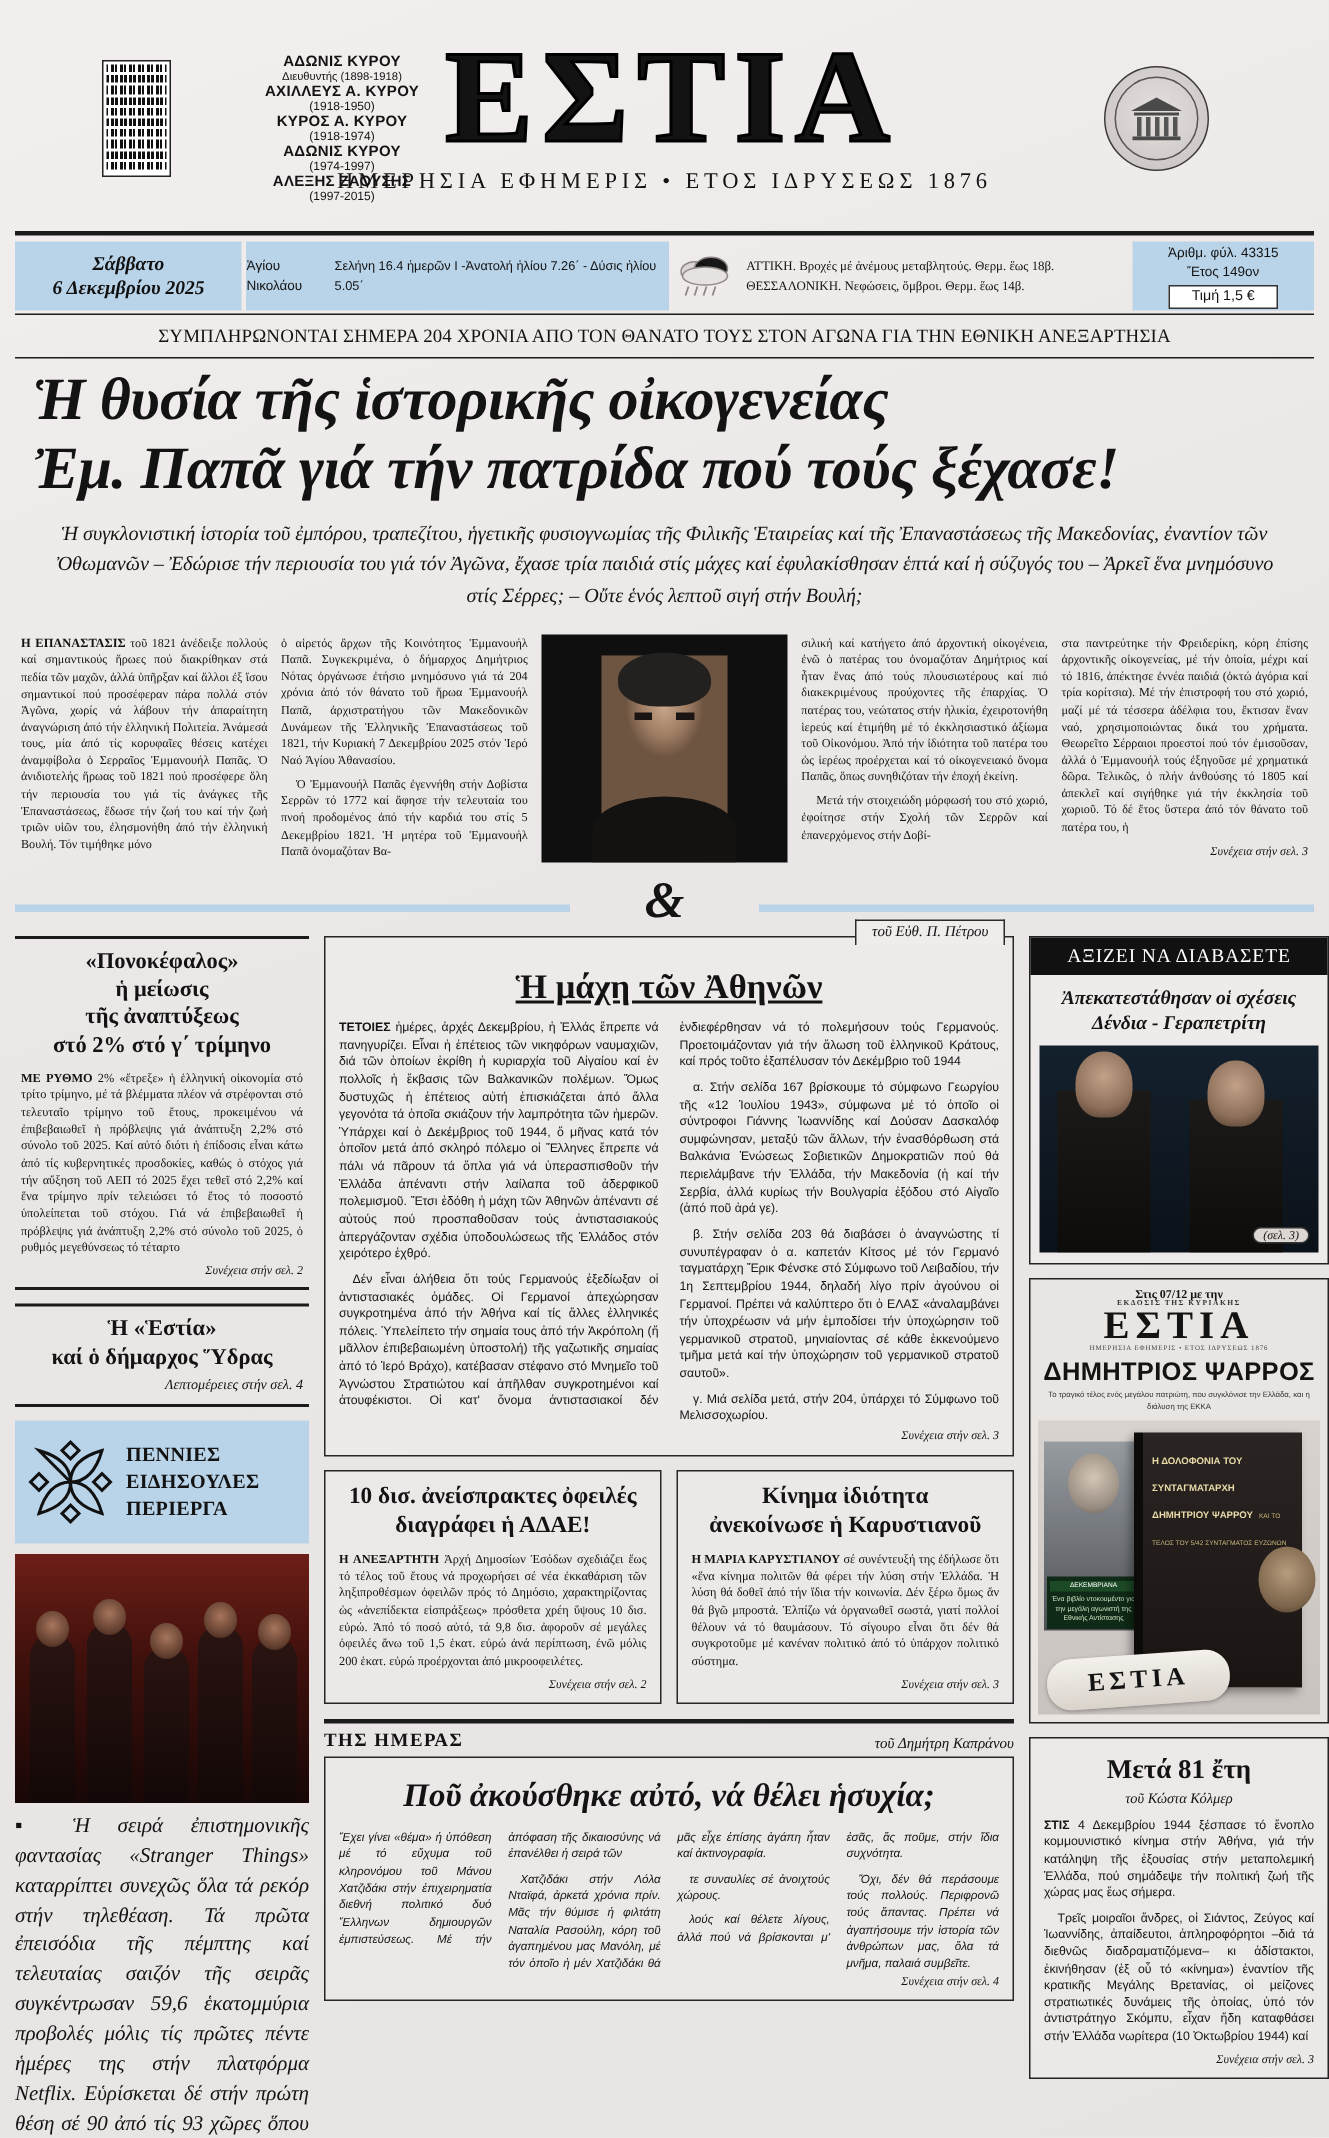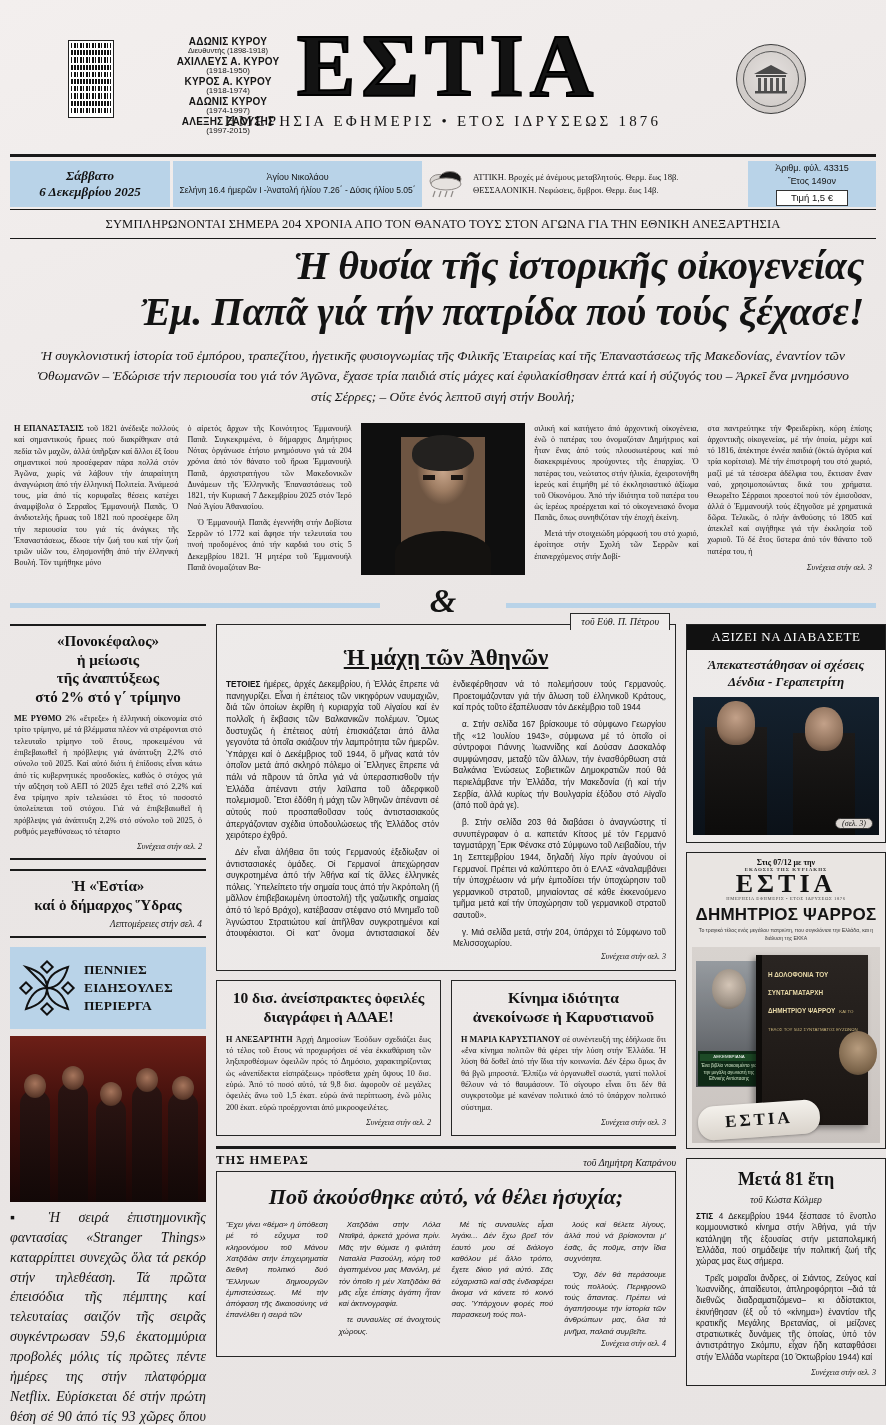--- a/index.html
+++ b/index.html
@@ -69,21 +69,21 @@
   .infobar {
     display:flex; align-items:stretch; height:46px; margin-top:4px; gap:3px;
     font-family:"Liberation Sans", sans-serif;
   }
   .ib-date {
     width:160px; background:#b9d3e8; display:flex; flex-direction:column;
     align-items:center; justify-content:center; font-family:"Liberation Serif",serif;
     font-style:italic; font-weight:700; font-size:13px; line-height:1.25; color:#111;
   }
   .ib-saint {
-    flex: 1 1 auto; background:#b9d3e8; display:flex; flex-direction:column;
+    flex: 1 1 auto; background:#b9d3e8; display:flex; flex-direction:row;
     align-items:center; justify-content:center; font-size:8.5px; line-height:1.5;
   }
   .ib-saint .s1 { font-size:9px; }
   .ib-weather {
     width:320px; background:transparent; display:flex; align-items:center; gap:6px;
   }
   .cloud-icon { width:42px; height:32px; flex:none; position:relative; }
   .ib-wtxt { font-family:"Liberation Serif",serif; font-size:8.6px; line-height:1.55; }
   .ib-issue {
     width:128px; background:#b9d3e8; text-align:center; font-size:9px;
@@ -91,21 +91,21 @@
     line-height:1.45;
   }
   .ib-issue .price { border:1px solid #333; background:#fff; padding:0 14px; margin-top:2px; font-size:9.5px;}
 
   
   .banner {
     text-align:center; font-size:12.6px; letter-spacing:.1px;
     padding: 7px 0 4px; font-family:"Liberation Serif",serif;
   }
   .headline {
-    text-align:right; font-weight:700; font-style:italic;
+    text-align:left; font-weight:700; font-style:italic;
     font-size: 40px; line-height:1.16; letter-spacing:-0.3px;
     padding: 4px 12px 6px;
   }
   .deck {
     text-align:center; font-style:italic; font-size:13.4px; line-height:1.52;
     padding: 4px 18px 10px;
   }
 
   
   .lead {
@@ -530,21 +530,20 @@
         <span class="lbl">ΤΗΣ ΗΜΕΡΑΣ</span>
         <span class="by">τοῦ Δημήτρη Καπράνου</span>
       </div>
 
       <div class="day-box">
         <div class="day-title">Ποῦ ἀκούσθηκε αὐτό, νά θέλει ἡσυχία;</div>
         <div class="four-col">
           <p class="first">Ἔχει γίνει «θέμα» ἡ ὑπόθεση μέ τό εὔχυμα τοῦ κληρονόμου τοῦ Μάνου Χατζιδάκι στήν ἐπιχειρηματία διεθνή πολιτικό δυό Ἕλληνων δημιουργῶν ἐμπιστεύσεως. Μέ τήν ἀπόφαση τῆς δικαιοσύνης νά ἐπανέλθει ἡ σειρά τῶν</p>
           <p>Χατζιδάκι στήν Λόλα Νταϊφά, ἀρκετά χρόνια πρίν. Μᾶς τήν θύμισε ἡ φιλτάτη Ναταλία Ρασούλη, κόρη τοῦ ἀγαπημένου μας Μανόλη, μέ τόν ὁποῖο ἡ μέν Χατζιδάκι θά μᾶς εἶχε ἐπίσης ἀγάπη ἦταν καί ἀκτινογραφία.</p>
           <p>τε συναυλίες σέ ἀνοιχτούς χώρους.</p>
-          <p>Μέ τίς συναυλίες εἶμαι λιγάκι... Δέν ἔχω βρεῖ τόν ἑαυτό μου σέ διάλογο καθόλου μέ ἄλλο τρόπο, ἔχετε δίκιο γιά αὐτό. Σᾶς εὐχαριστῶ καί σᾶς ἐνδιαφέρει ἄκομα νά κάνετε τό κοινό σας. Ὑπάρχουν φορές πού παρασκευή τούς πολ-</p>
           <p>λούς καί θέλετε λίγους, ἀλλά πού νά βρίσκονται μ' ἐσᾶς, ἄς ποῦμε, στήν ἴδια συχνότητα.</p>
           <p>Ὄχι, δέν θά περάσουμε τούς πολλούς. Περιφρονῶ τούς ἄπαντας. Πρέπει νά ἀγαπήσουμε τήν ἱστορία τῶν ἀνθρώπων μας, ὅλα τά μνῆμα, παλαιά συμβεῖτε.</p>
         </div>
         <div class="cont">Συνέχεια στήν σελ. 4</div>
       </div>
     </div>
 
     <div>
 
       <div class="readbox">

